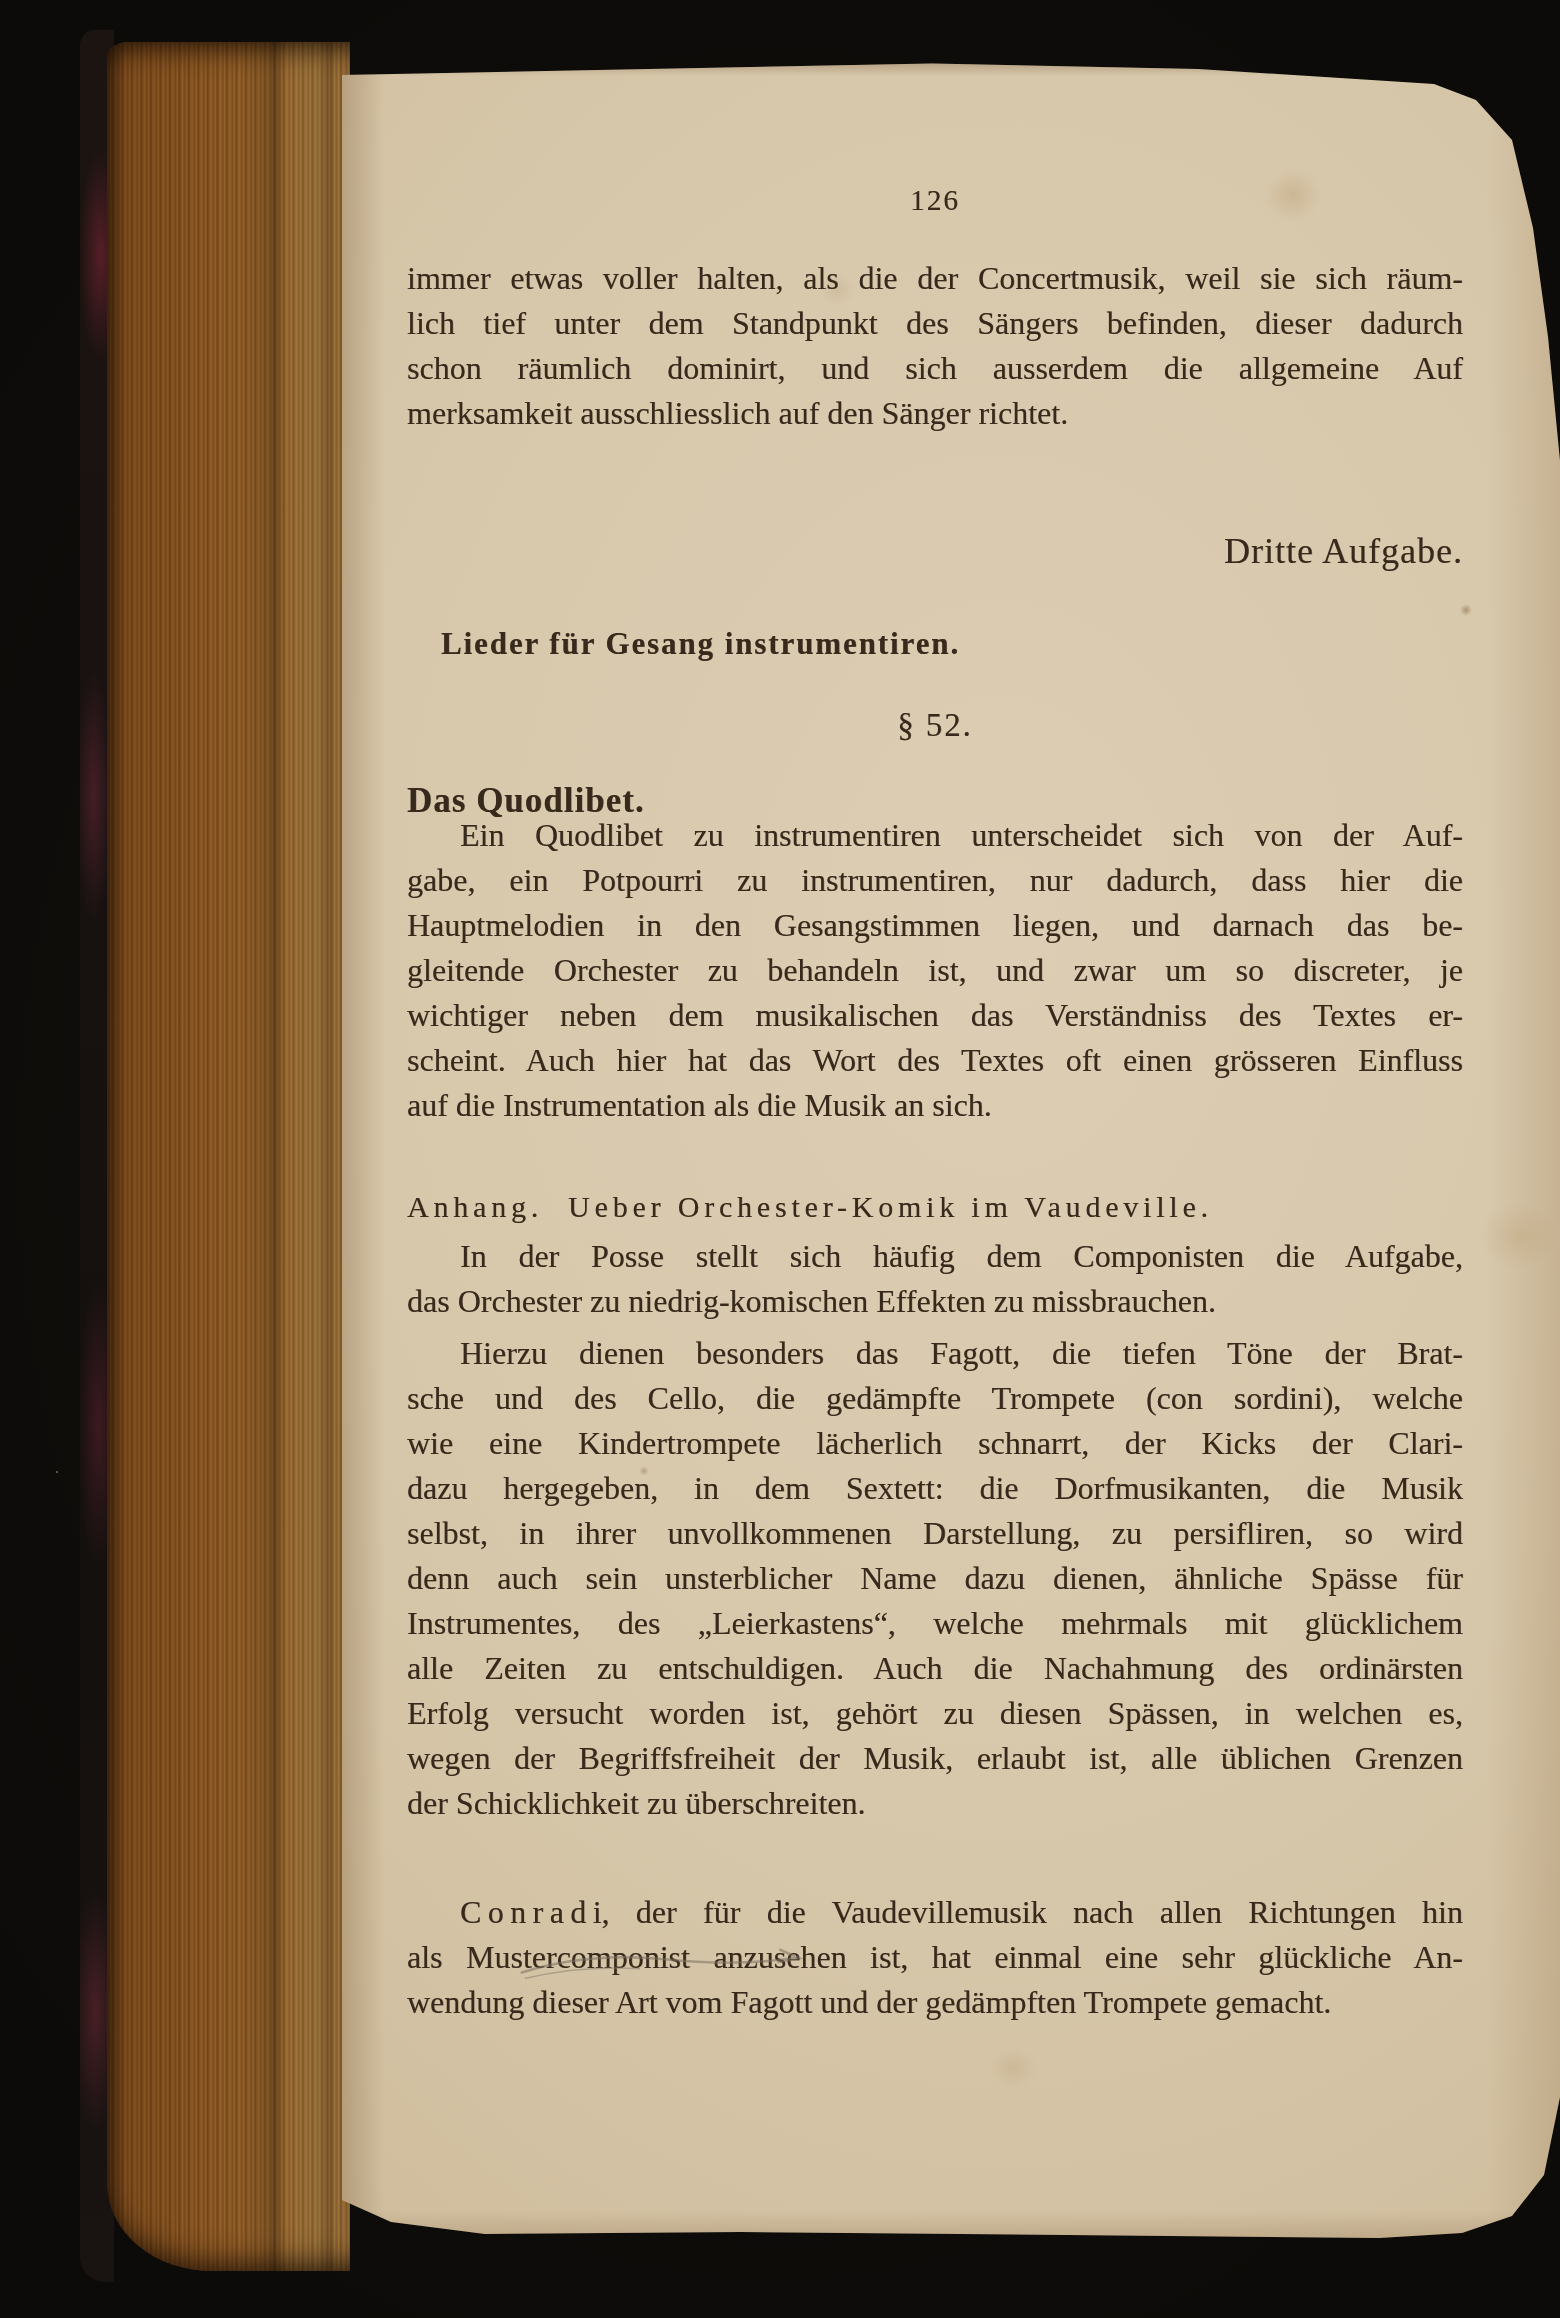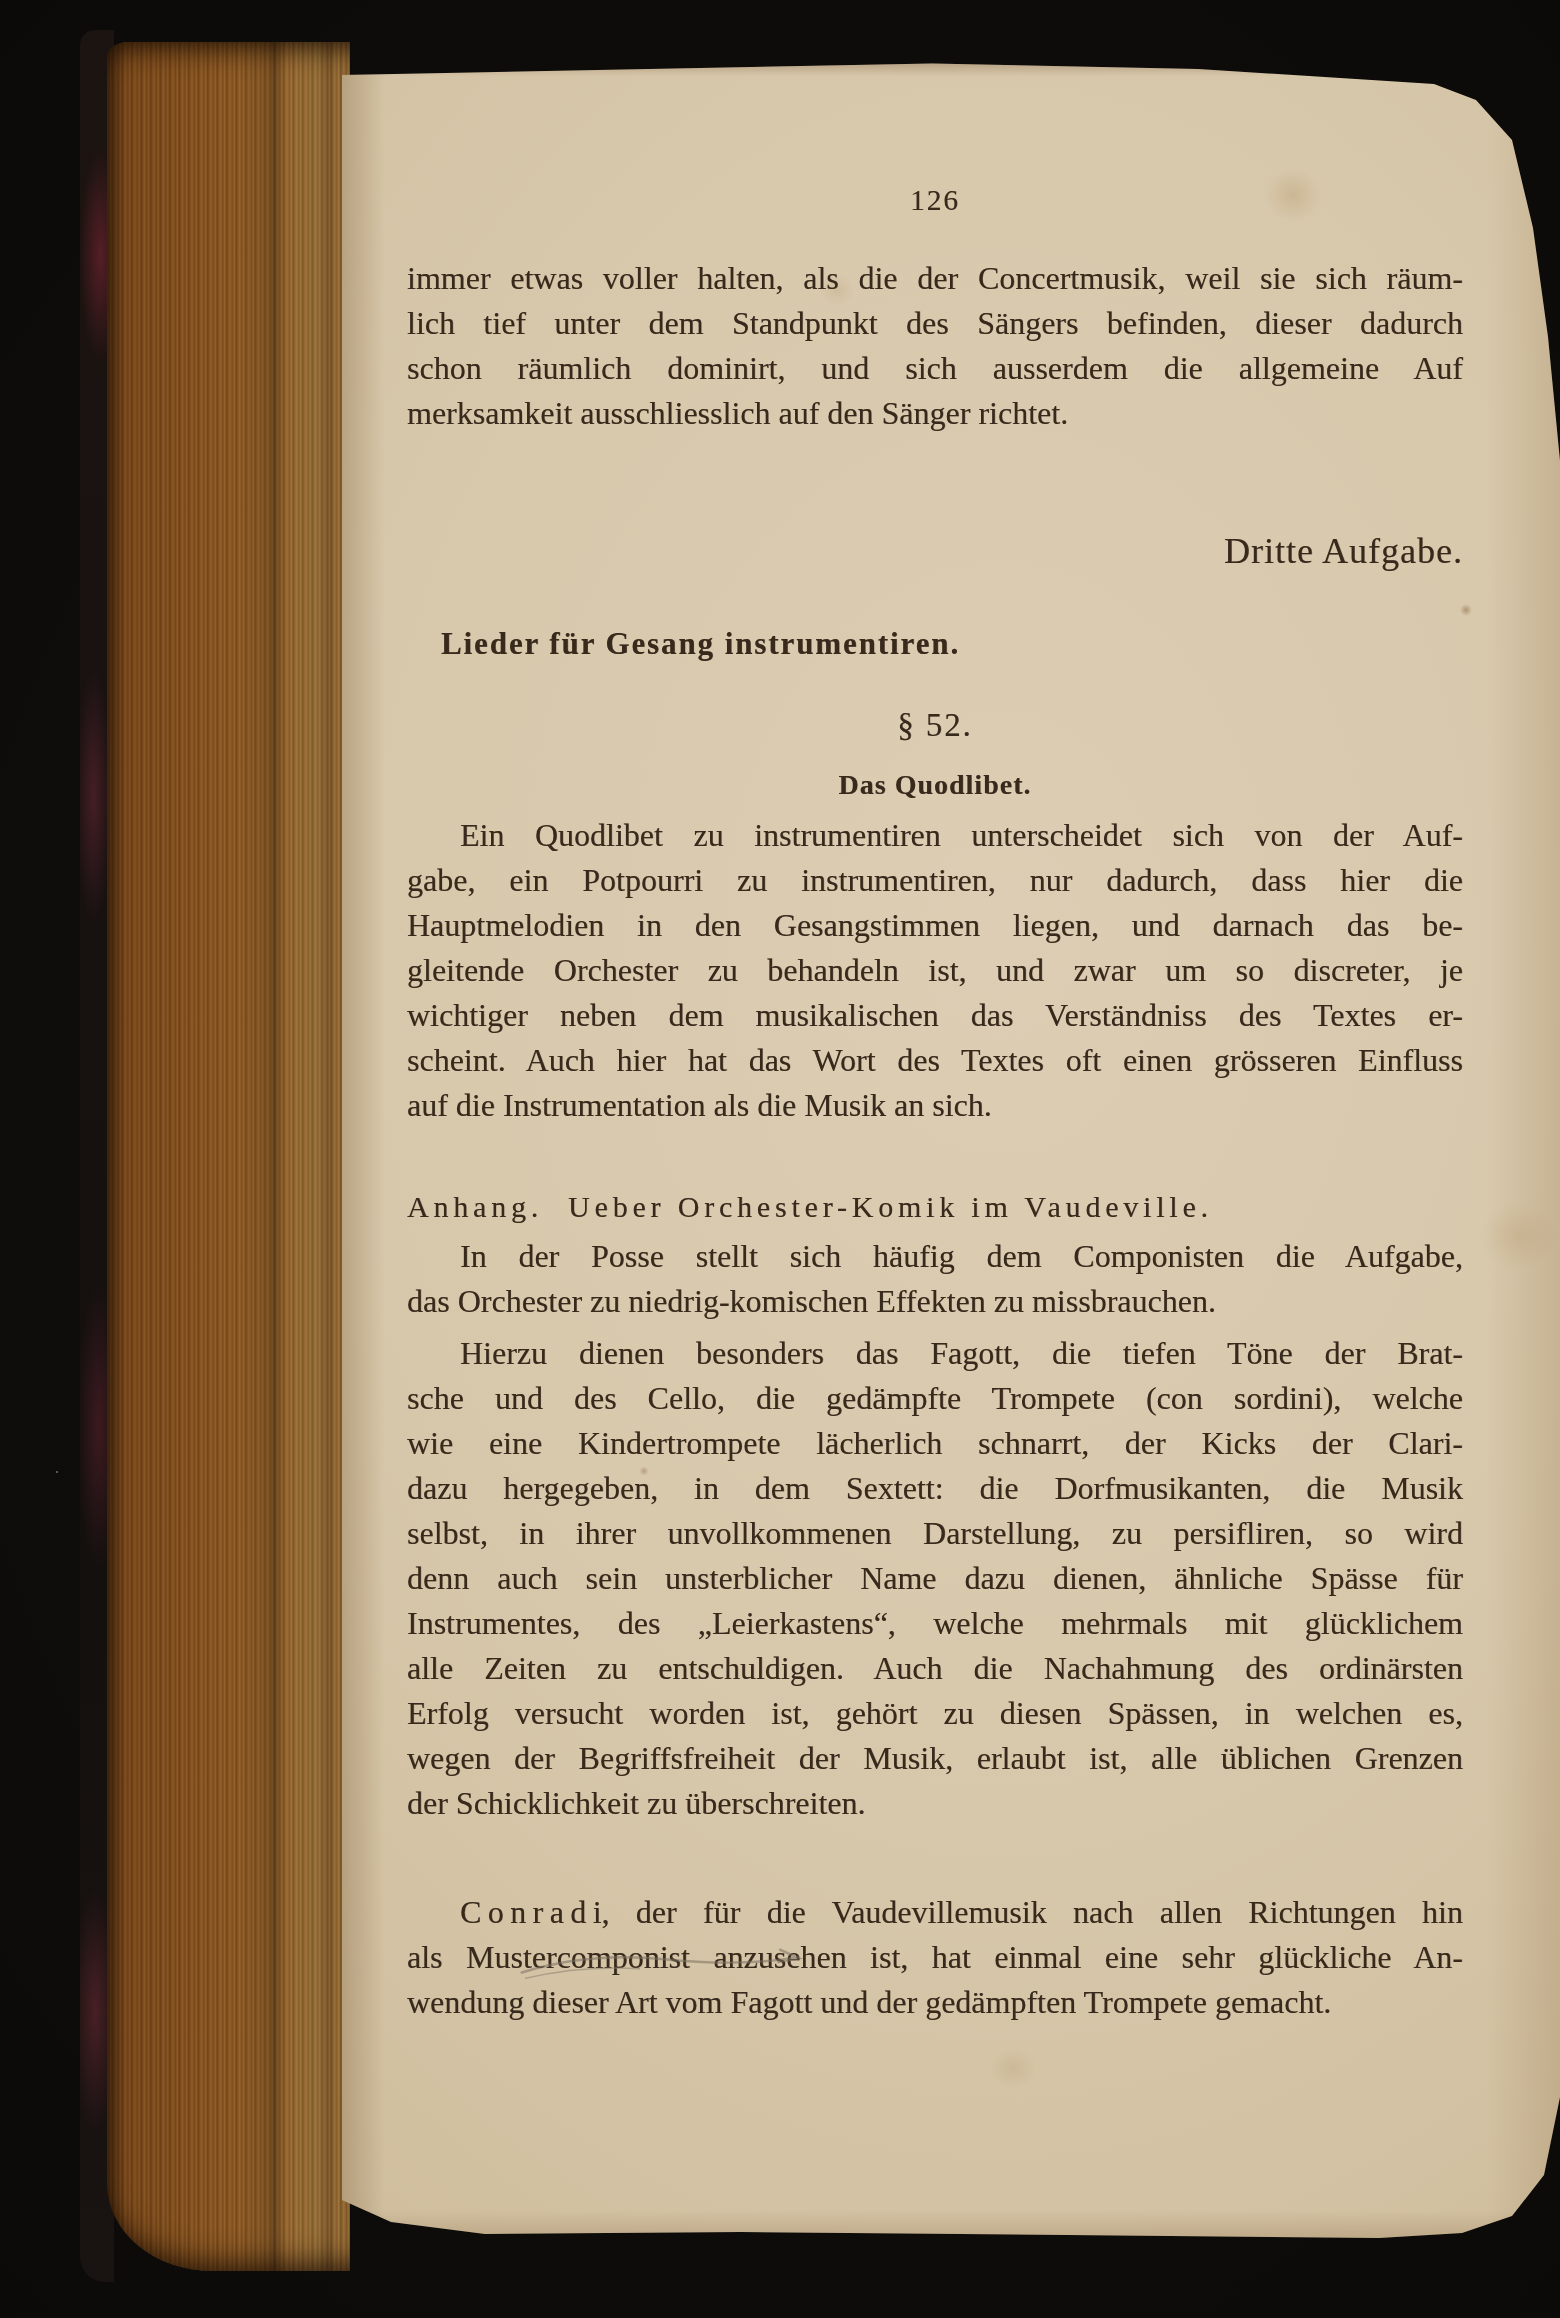--- a/index.html
+++ b/index.html
@@ -65,21 +65,21 @@
     text-shadow:0.4px 0.4px 0.6px rgba(55,41,27,.45);
   }
   .block{position:absolute;left:0;width:1056px;}
   .pageno{text-align:center;font-size:29.5px;letter-spacing:1.9px;}
   .para .line{text-align:justify;text-align-last:justify;white-space:nowrap;}
   .para .line.para-end{text-align-last:left;white-space:normal;}
   .para.indent-first .line:first-child{text-indent:53px;}
   .h-chapter{text-align:right;font-size:36px;font-weight:normal;letter-spacing:1px;}
   .h-sub{font-size:31px;font-weight:bold;letter-spacing:1.9px;padding-left:34px;}
   .h-mark{text-align:center;font-size:33px;letter-spacing:1.9px;}
-  .h-title{text-align:center;font-size:28px;font-weight:bold;letter-spacing:1px;}
+  .h-title{text-align:left;font-size:35px;font-weight:bold;letter-spacing:1px;margin-top:16px;}
   .h-appendix{text-align:left;font-size:30px;letter-spacing:4.8px;}
   .h-appendix .apx-label{margin-right:25px;}
   .pencil{position:absolute;opacity:.55;}
 </style>
 </head>
 <body>
 
 <div class="scene">
 
   <div class="cover-edge"></div>

